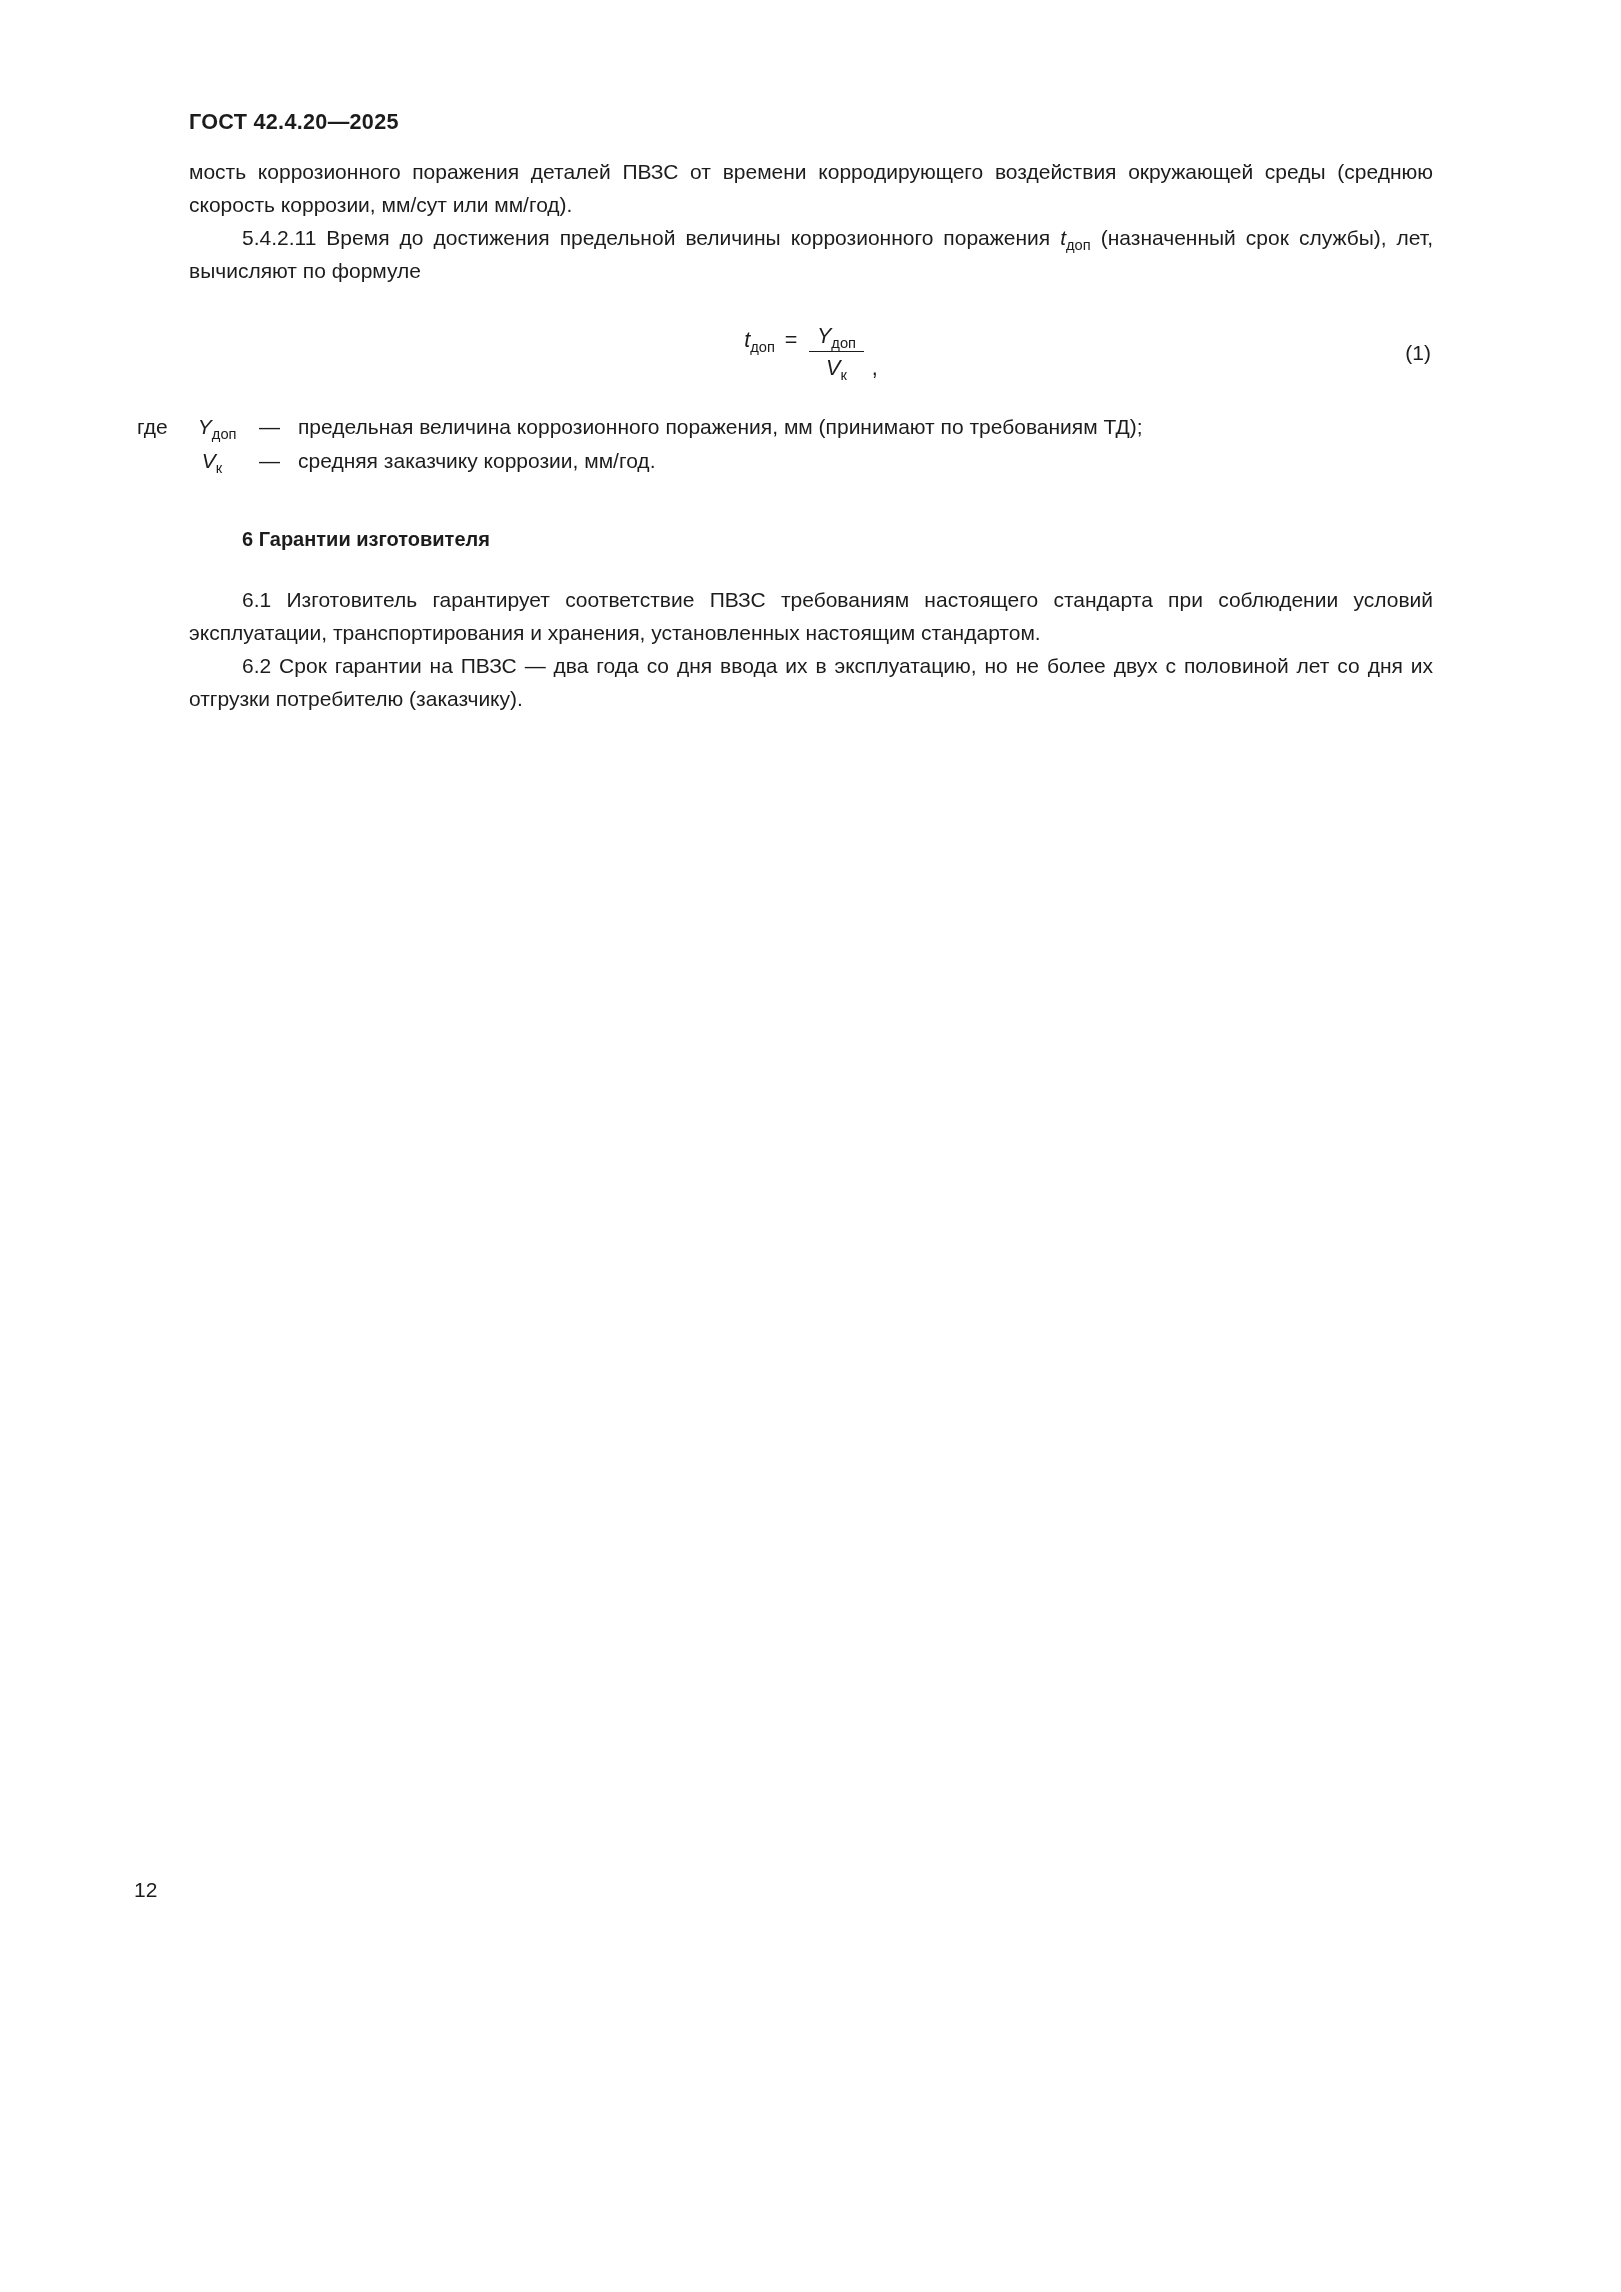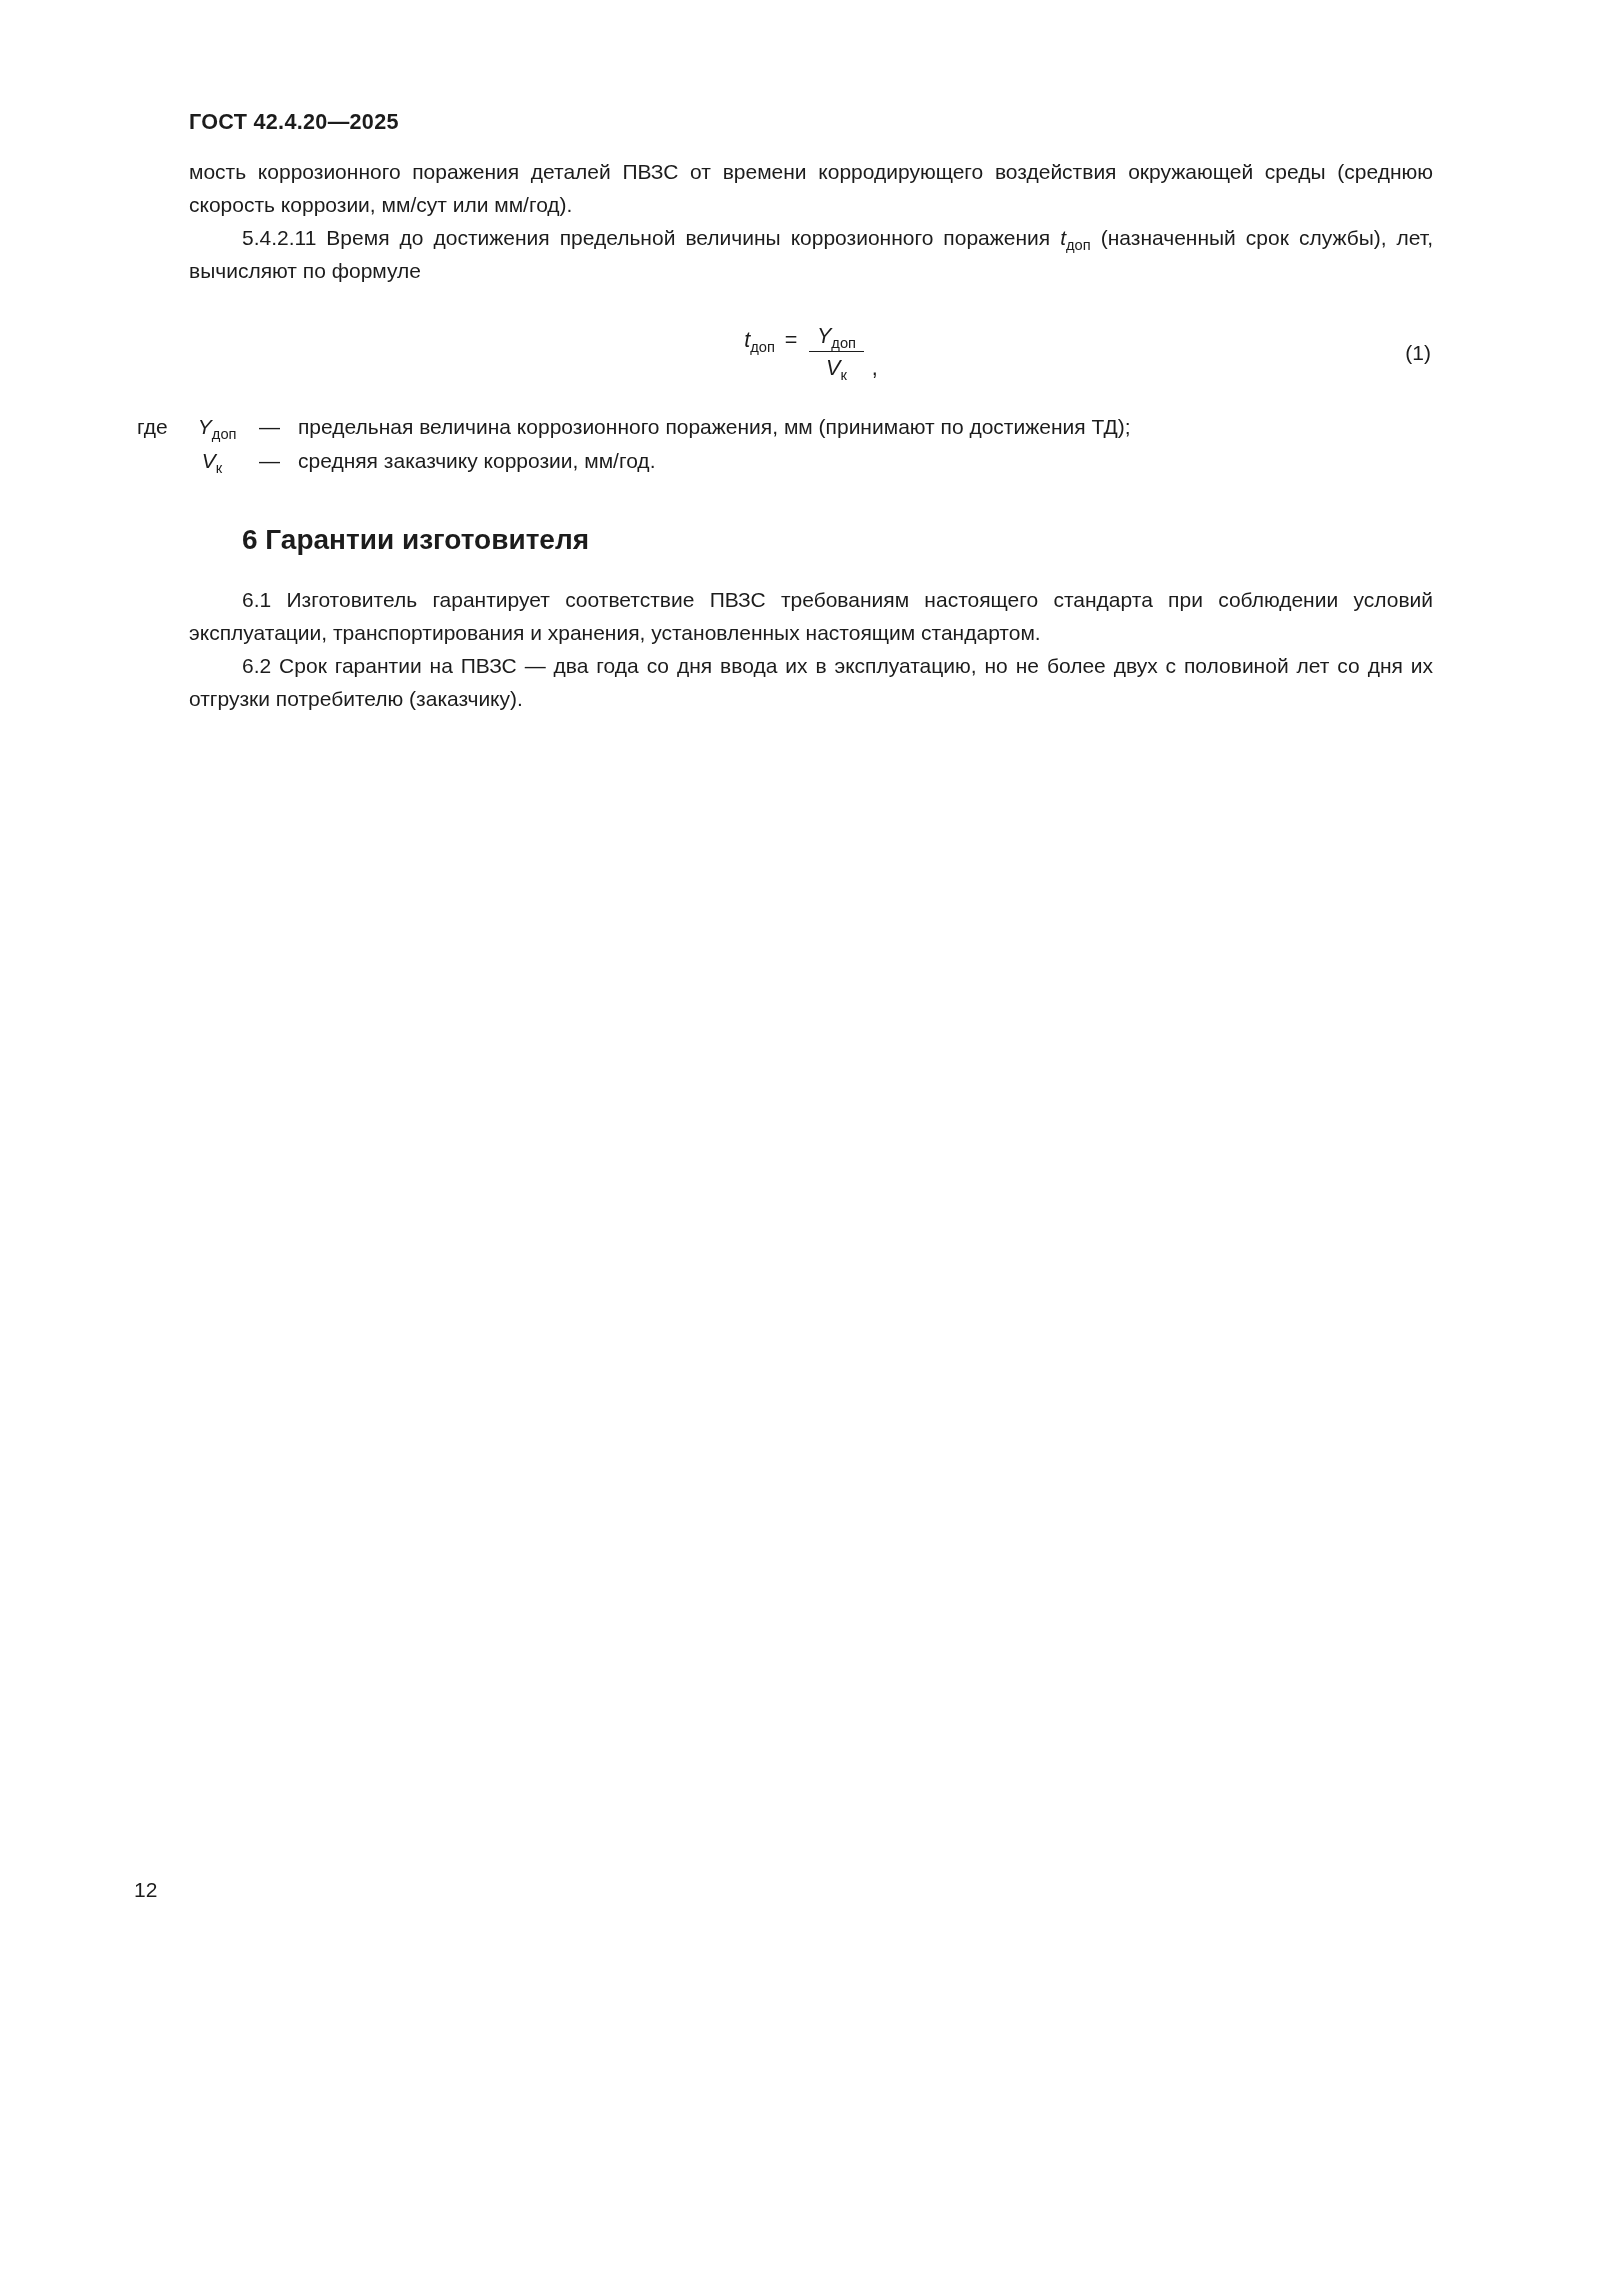--- a/index.html
+++ b/index.html
@@ -95,21 +95,21 @@
     line-height: 34px;
   }
   .where-label { width: 51px; flex: 0 0 51px; }
   .where-var  { flex: 0 0 71px; text-align: left; padding-left: 9.8px; }
   .where-row.second .where-var { padding-left: 13.7px; }
   .where-dash { flex: 0 0 39px; text-align: left; }
   .where-text { flex: 1 1 auto; }
   
   .section-heading {
     margin: 45px 0 27.4px 0;
-    font-size: 28px;
+    font-size: 20px;
     font-weight: bold;
     text-indent: 53px;
     text-align: left;
   }
   .page-number {
     position: absolute;
     left: 134px;
     top: 1866px;
     font-size: 21px;
   }
@@ -138,21 +138,21 @@
         <span class="f-comma">,</span>
       </span>
       <span class="formula-number">(1)</span>
     </div>
 
     <div class="where-block">
       <div class="where-row">
         <span class="where-label">где</span>
         <span class="where-var"><span class="ivar">Y</span><span class="isub">доп</span></span>
         <span class="where-dash">—</span>
-        <span class="where-text">предельная величина коррозионного поражения, мм (принимают по достижения ТД);</span>
+        <span class="where-text">предельная величина коррозионного поражения, мм (принимают по требованиям ТД);</span>
       </div>
       <div class="where-row second">
         <span class="where-label"></span>
         <span class="where-var"><span class="ivar">V</span><span class="isub">к</span></span>
         <span class="where-dash">—</span>
         <span class="where-text">средняя заказчику коррозии, мм/год.</span>
       </div>
     </div>
 
     <h2 class="section-heading">6 Гарантии изготовителя</h2>

